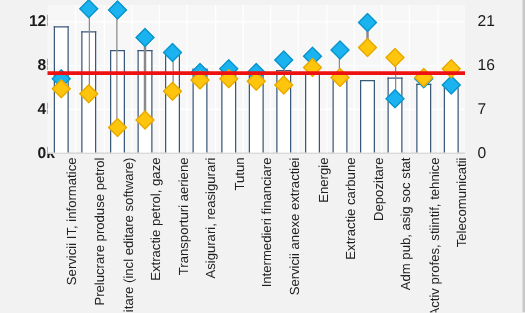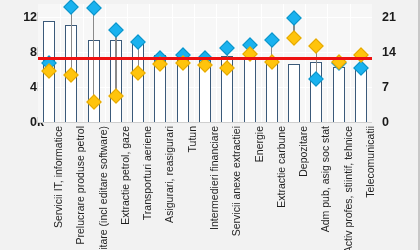--- a/index.html
+++ b/index.html
@@ -73,21 +73,21 @@
     font-weight:bold;
   }
   .ytick-right{
     position:absolute;
     left:382px;
     font-size:12.5px;
     color:#1a1a1a;
     text-align:left;
     white-space:nowrap;
     transform:translateY(-50%);
-    font-weight:bold;
+    font-weight:normal;
   }
 
   
   .catlabel{
     position:absolute;
     top:126px;
     font-size:10.5px;
     color:#1f1f1f;
     white-space:nowrap;
     transform-origin:left top;
@@ -106,21 +106,21 @@
   <div id="yaxis-left">
       <div class="ytick" style="top: 122px;">0k</div>
       <div class="ytick" style="top: 87.037px;">4k</div>
       <div class="ytick" style="top: 52.0741px;">8k</div>
       <div class="ytick" style="top: 17.1111px;">12k</div>
     </div>
 
   <div id="yaxis-right">
       <div class="ytick-right" style="top: 122px;">0</div>
       <div class="ytick-right" style="top: 87px;">7</div>
-      <div class="ytick-right" style="top: 52px;">14</div>
+      <div class="ytick-right" style="top: 52px;">16</div>
       <div class="ytick-right" style="top: 17px;">21</div>
     </div>
 
   <div id="plot">
     <div id="gridlines">
         <div class="gridline-h" style="top: 83.037px;"></div>
         <div class="gridline-h" style="top: 48.0741px;"></div>
         <div class="gridline-h" style="top: 13.1111px;"></div>
         <div class="gridline-v" style="left: 22.2667px;"></div>
         <div class="gridline-v" style="left: 44.5333px;"></div>

